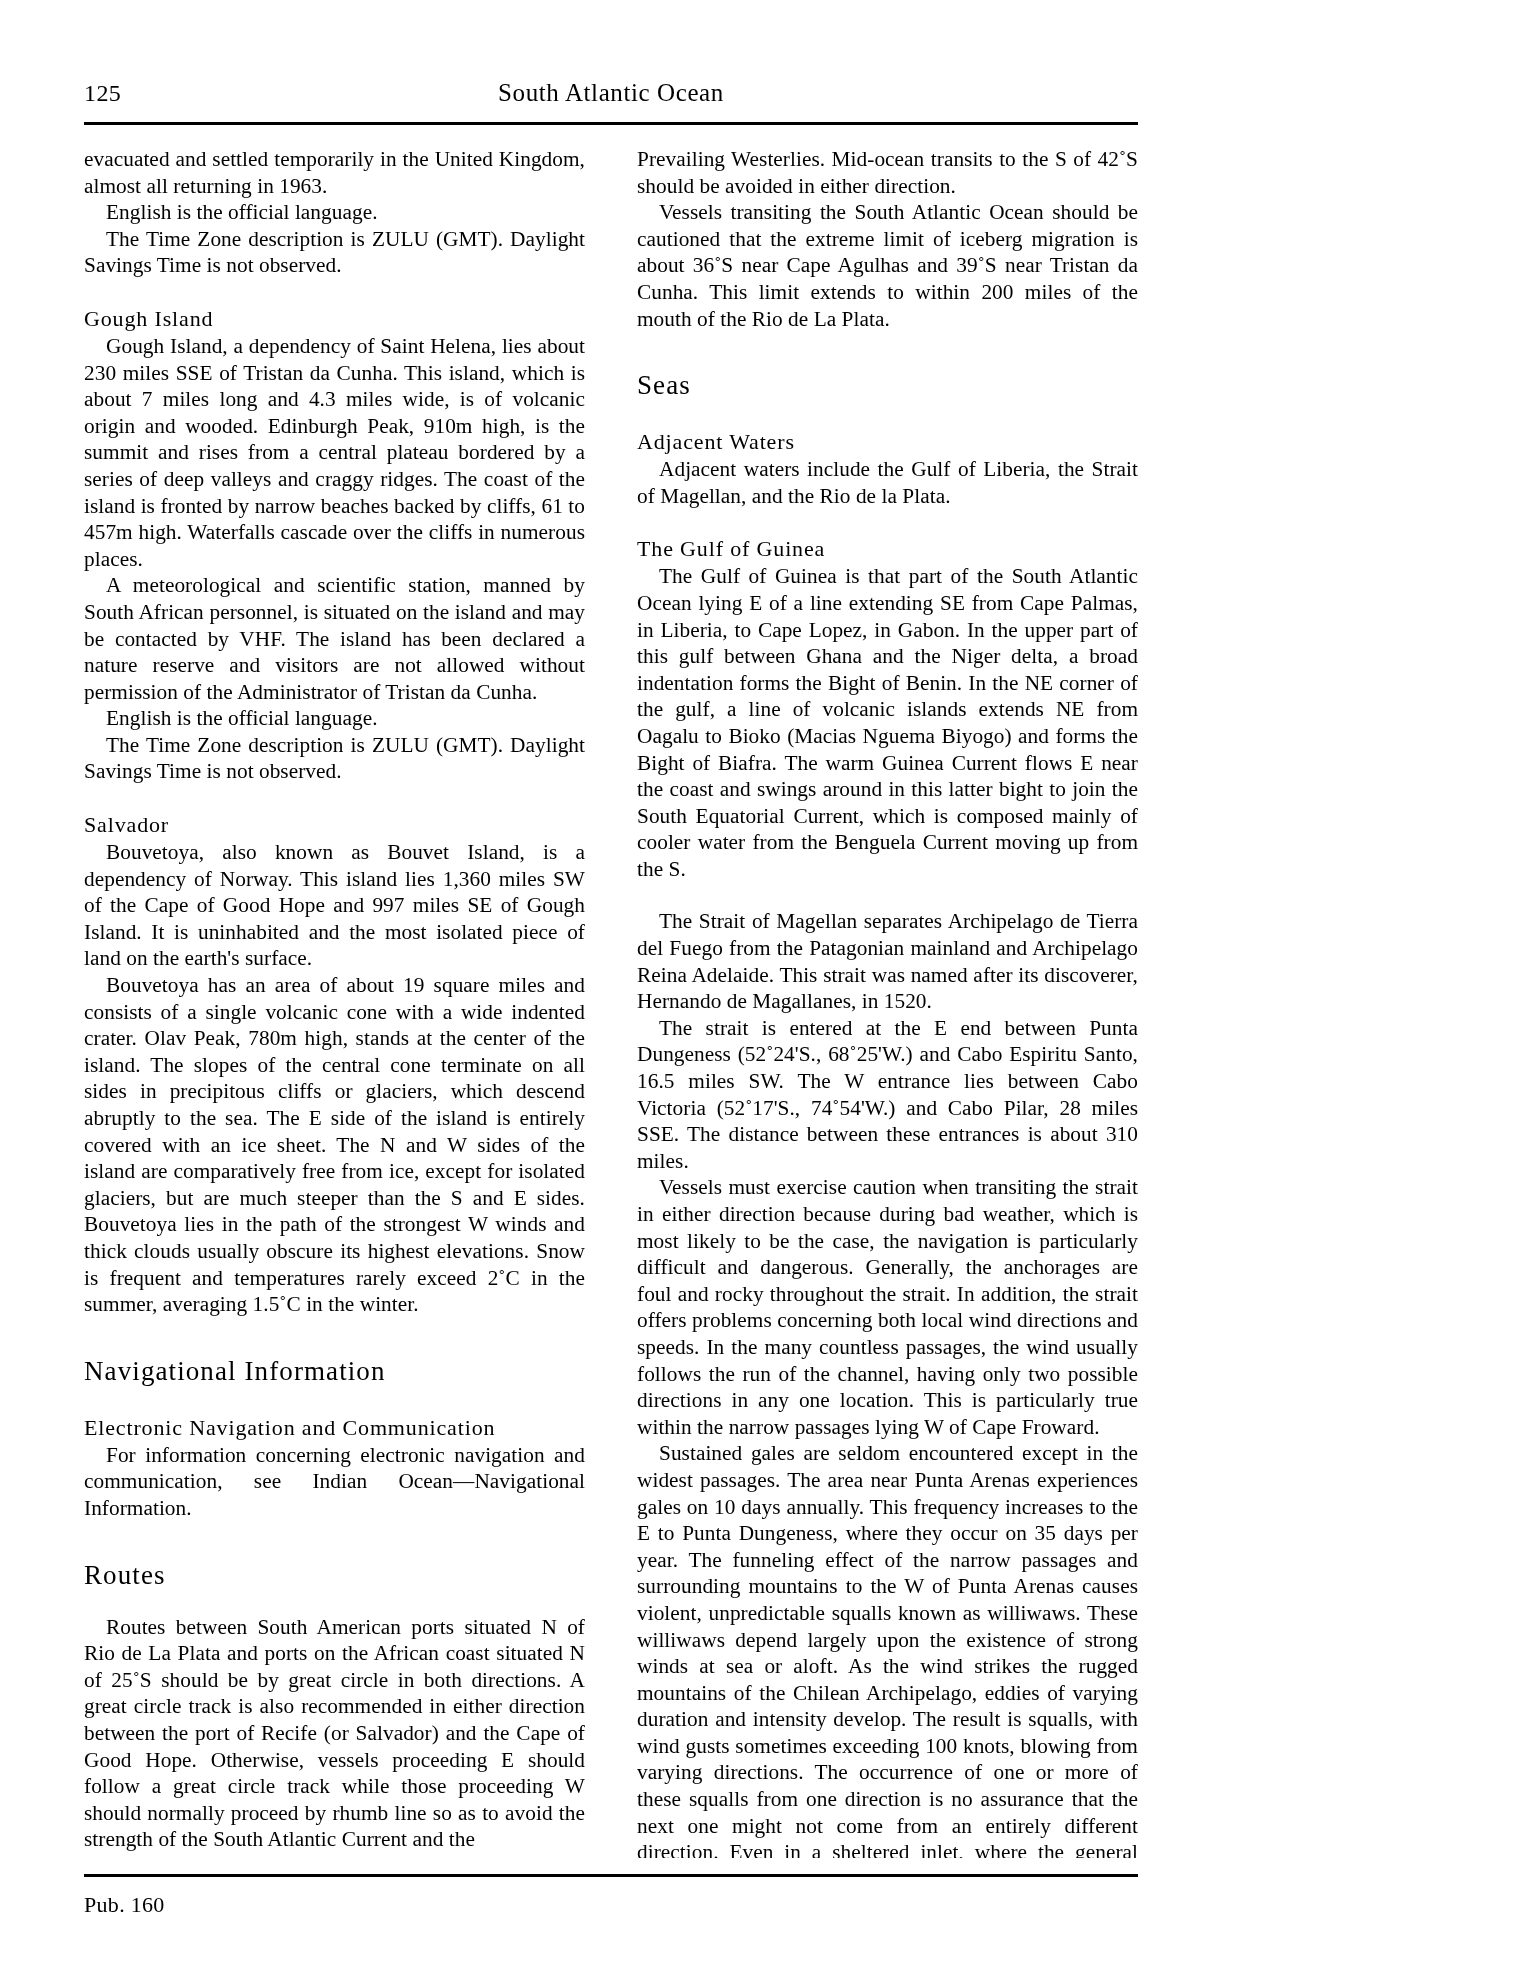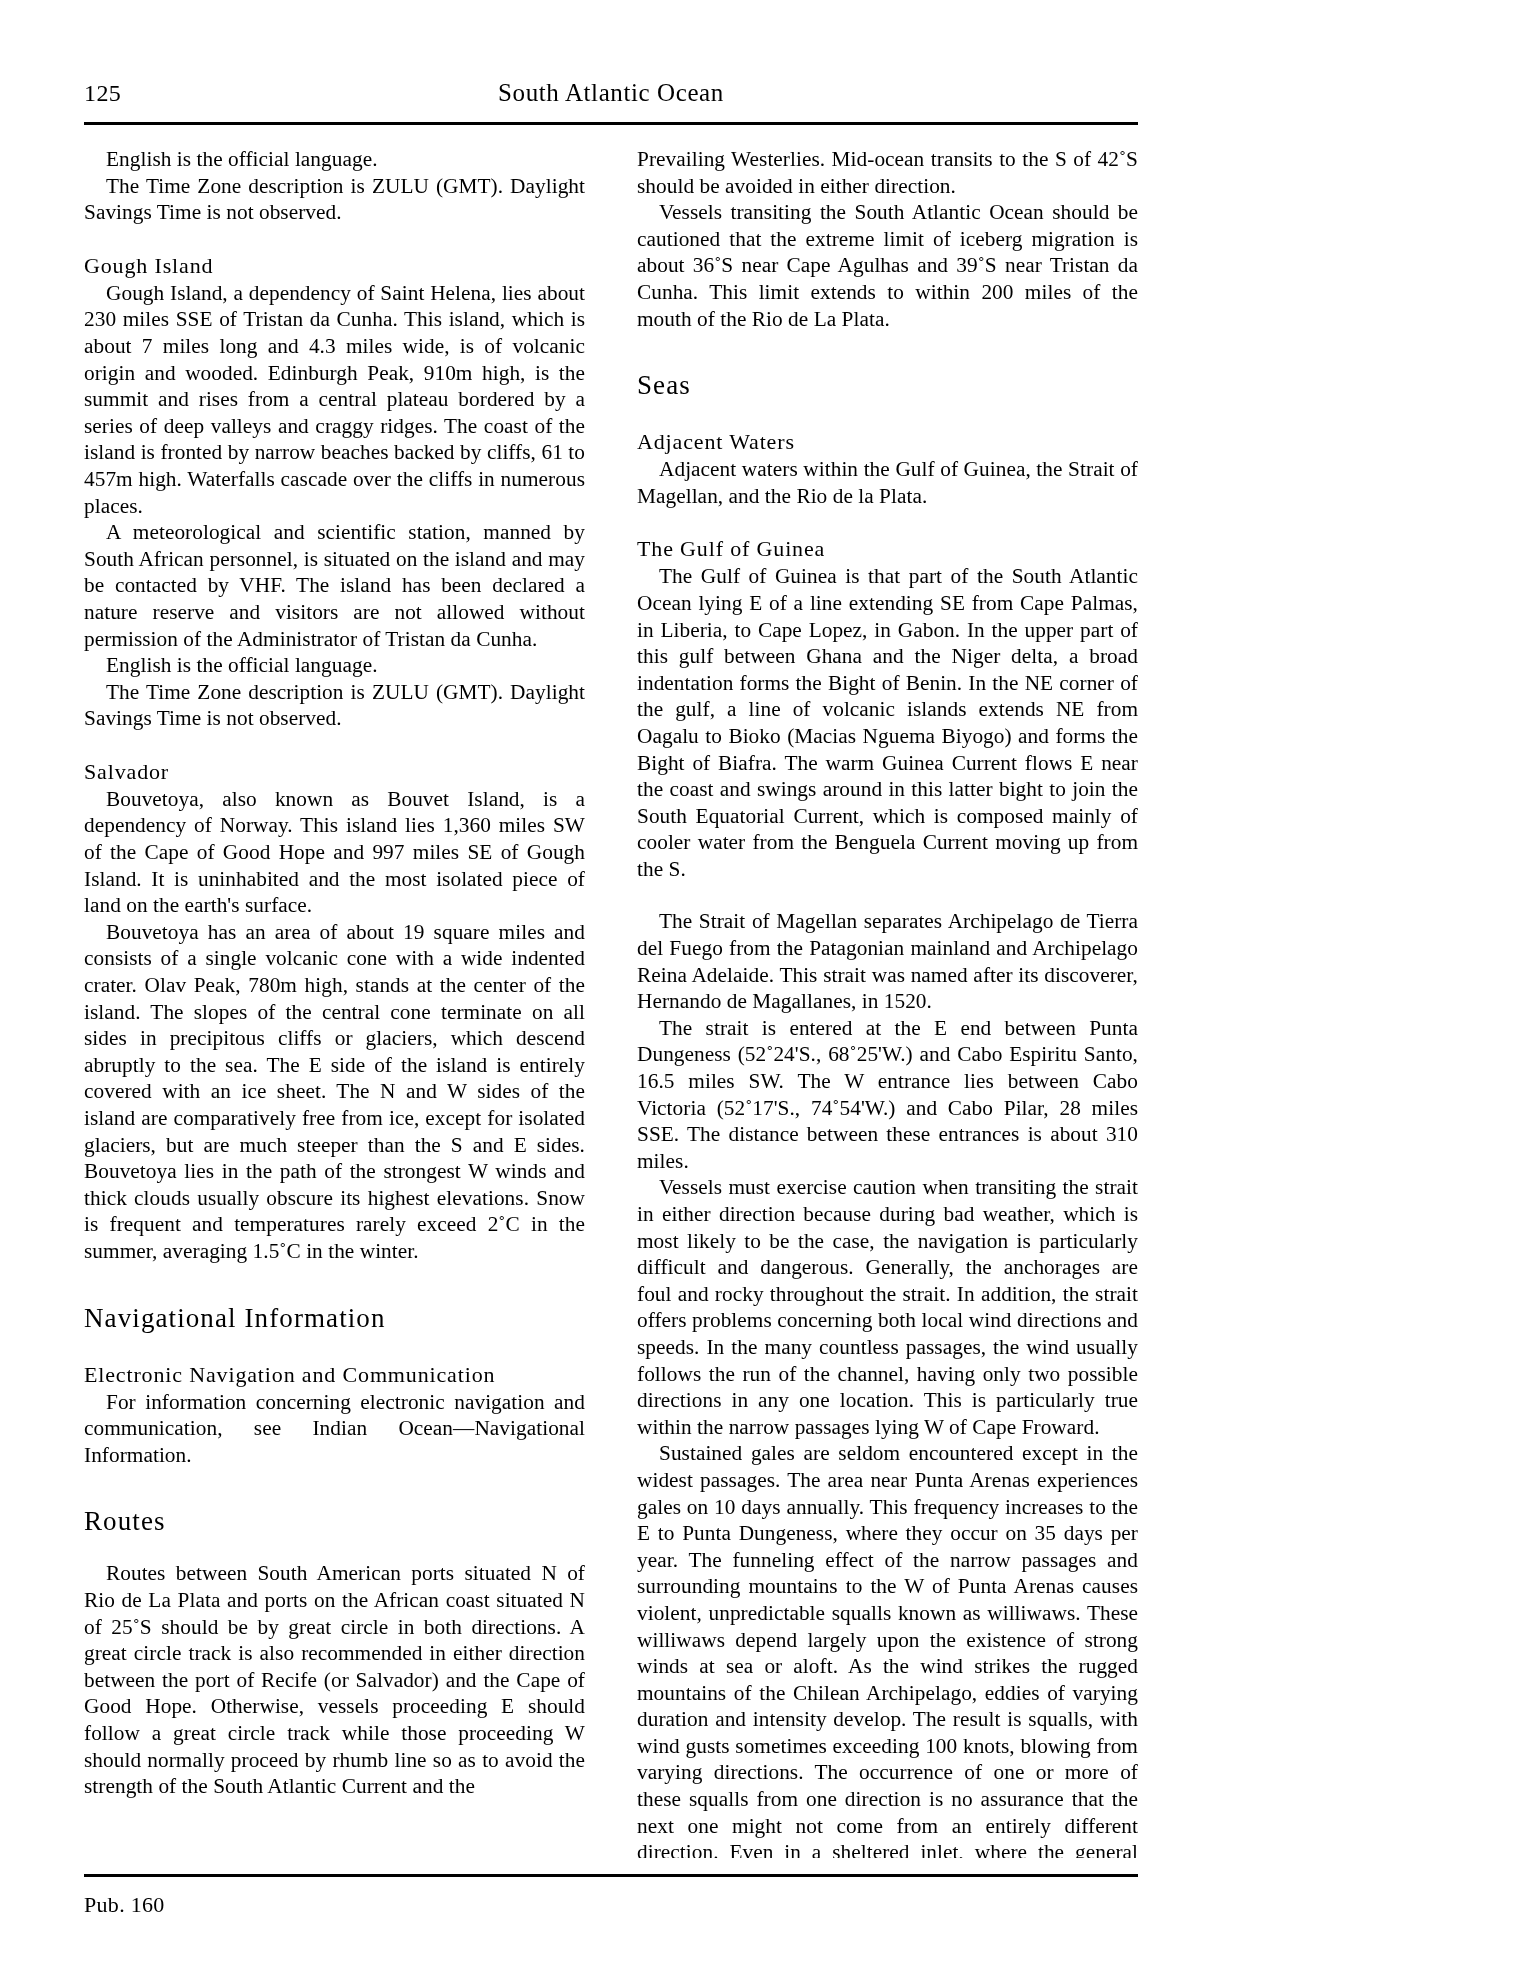--- a/index.html
+++ b/index.html
@@ -133,20 +133,21 @@
 
   <div class="running-head">
     <div class="folio">125</div>
     <div class="head-title">South Atlantic Ocean</div>
   </div>
 
   <div class="rule-top"></div>
 
   <div class="columns">
     <div class="col" id="col-left">
+        <p class="body">evacuated and settled temporarily in the United Kingdom, almost all returning in 1963.</p>
         <p class="body indent">English is the official language.</p>
         <p class="body indent">The Time Zone description is ZULU (GMT). Daylight Savings Time is not observed.</p>
         <div class="gap-md"></div>
         <h3 class="subsection">Gough Island</h3>
         <p class="body indent">Gough Island, a dependency of Saint Helena, lies about 230 miles SSE of Tristan da Cunha. This island, which is about 7 miles long and 4.3 miles wide, is of volcanic origin and wooded. Edinburgh Peak, 910m high, is the summit and rises from a central plateau bordered by a series of deep valleys and craggy ridges. The coast of the island is fronted by narrow beaches backed by cliffs, 61 to 457m high. Waterfalls cascade over the cliffs in numerous places.</p>
         <p class="body indent">A meteorological and scientific station, manned by South African personnel, is situated on the island and may be contacted by VHF. The island has been declared a nature reserve and visitors are not allowed without permission of the Administrator of Tristan da Cunha.</p>
         <p class="body indent">English is the official language.</p>
         <p class="body indent">The Time Zone description is ZULU (GMT). Daylight Savings Time is not observed.</p>
         <div class="gap-md"></div>
         <h3 class="subsection">Salvador</h3>
@@ -162,21 +163,21 @@
         <div class="gap-sec-after"></div>
         <p class="body indent last-para">Routes between South American ports situated N of Rio de La Plata and ports on the African coast situated N of 25˚S should be by great circle in both directions. A great circle track is also recommended in either direction between the port of Recife (or Salvador) and the Cape of Good Hope. Otherwise, vessels proceeding E should follow a great circle track while those proceeding W should normally proceed by rhumb line so as to avoid the strength of the South Atlantic Current and the</p>
       </div>
     <div class="col" id="col-right">
         <p class="body">Prevailing Westerlies. Mid-ocean transits to the S of 42˚S should be avoided in either direction.</p>
         <p class="body indent">Vessels transiting the South Atlantic Ocean should be cautioned that the extreme limit of iceberg migration is about 36˚S near Cape Agulhas and 39˚S near Tristan da Cunha. This limit extends to within 200 miles of the mouth of the Rio de La Plata.</p>
         <div class="gap-sec-before"></div>
         <h2 class="section">Seas</h2>
         <div class="gap-md"></div>
         <h3 class="subsection">Adjacent Waters</h3>
-        <p class="body indent">Adjacent waters within the Gulf of Guinea, the Strait of Magellan, and the Rio de la Plata.</p>
+        <p class="body indent">Adjacent waters include the Gulf of Liberia, the Strait of Magellan, and the Rio de la Plata.</p>
         <div class="gap-md"></div>
         <h3 class="subsection">The Gulf of Guinea</h3>
         <p class="body indent">The Gulf of Guinea is that part of the South Atlantic Ocean lying E of a line extending SE from Cape Palmas, in Liberia, to Cape Lopez, in Gabon. In the upper part of this gulf between Ghana and the Niger delta, a broad indentation forms the Bight of Benin. In the NE corner of the gulf, a line of volcanic islands extends NE from Oagalu to Bioko (Macias Nguema Biyogo) and forms the Bight of Biafra. The warm Guinea Current flows E near the coast and swings around in this latter bight to join the South Equatorial Current, which is composed mainly of cooler water from the Benguela Current moving up from the S.</p>
         <div class="gap-md"></div>
         <p class="body indent">The Strait of Magellan separates Archipelago de Tierra del Fuego from the Patagonian mainland and Archipelago Reina Adelaide. This strait was named after its discoverer, Hernando de Magallanes, in 1520.</p>
         <p class="body indent">The strait is entered at the E end between Punta Dungeness (52˚24'S., 68˚25'W.) and Cabo Espiritu Santo, 16.5 miles SW. The W entrance lies between Cabo Victoria (52˚17'S., 74˚54'W.) and Cabo Pilar, 28 miles SSE. The distance between these entrances is about 310 miles.</p>
         <p class="body indent">Vessels must exercise caution when transiting the strait in either direction because during bad weather, which is most likely to be the case, the navigation is particularly difficult and dangerous. Generally, the anchorages are foul and rocky throughout the strait. In addition, the strait offers problems concerning both local wind directions and speeds. In the many countless passages, the wind usually follows the run of the channel, having only two possible directions in any one location. This is particularly true within the narrow passages lying W of Cape Froward.</p>
         <p class="body indent last-para">Sustained gales are seldom encountered except in the widest passages. The area near Punta Arenas experiences gales on 10 days annually. This frequency increases to the E to Punta Dungeness, where they occur on 35 days per year. The funneling effect of the narrow passages and surrounding mountains to the W of Punta Arenas causes violent, unpredictable squalls known as williwaws. These williwaws depend largely upon the existence of strong winds at sea or aloft. As the wind strikes the rugged mountains of the Chilean Archipelago, eddies of varying duration and intensity develop. The result is squalls, with wind gusts sometimes exceeding 100 knots, blowing from varying directions. The occurrence of one or more of these squalls from one direction is no assurance that the next one might not come from an entirely different direction. Even in a sheltered inlet, where the general slope of</p>
       </div>
   </div>

